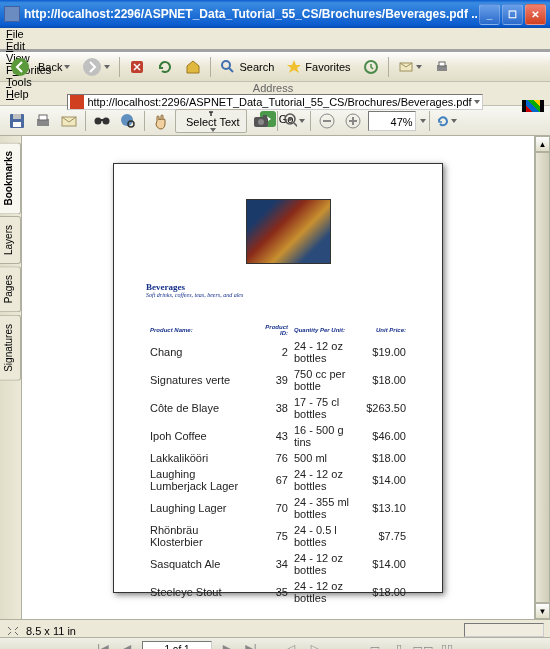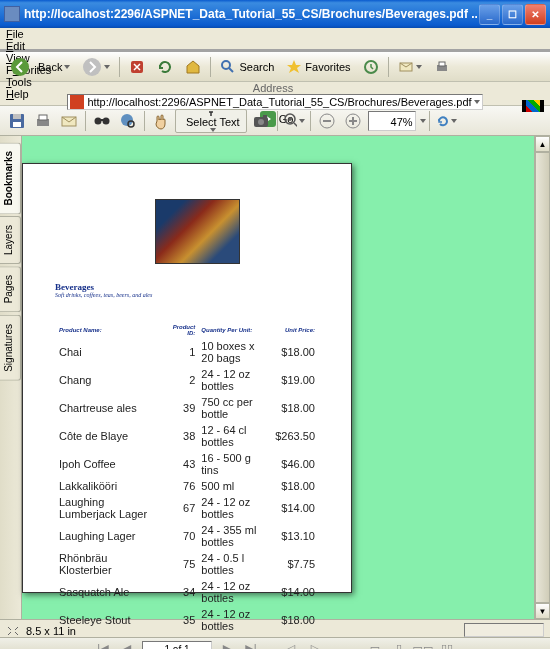--- a/index.html
+++ b/index.html
@@ -33,21 +33,21 @@
 .pbtn { width: 24px; height: 24px; display: flex; align-items: center; justify-content: center; margin: 0 1px; border: 1px solid transparent; border-radius: 2px; }
 .pbtn.wide { width: auto; padding: 0 6px; flex-direction: column; }
 .pbtn.text { border: 1px solid #b0b0a0; background: #f0f0e8; }
 .zoom-input { width: 48px; height: 20px; background: #fff; border: 1px inset #ccc; text-align: center; line-height: 20px; margin: 0 2px; padding-left: 20px; }
 
 .workspace { height: 483px; display: flex; background: #ece9d8; }
 .tabstrip { width: 22px; background: linear-gradient(90deg, #e0ddc8, #ece9d8); border-right: 1px solid #b0b0a0; display: flex; flex-direction: column; padding-top: 6px; }
 .vtab { writing-mode: vertical-rl; transform: rotate(180deg); padding: 8px 3px; font-size: 10px; border: 1px solid #b0b0a0; border-right: none; background: #ece9d8; margin-bottom: 2px; border-radius: 3px 0 0 3px; text-align: center; }
 .vtab.active { background: #f8f8f0; font-weight: bold; }
 
-.docarea { flex: 1; background: #86efac; display: flex; align-items: center; justify-content: flex-start; position: relative; }
+.docarea { flex: 1; background: #ffffff; display: flex; align-items: center; justify-content: center; position: relative; }
 .page { width: 330px; height: 430px; background: #fff; box-shadow: 2px 2px 6px rgba(0,0,0,0.5); border: 1px solid #333; position: relative; padding: 35px 32px; }
 .scrollbar-v { width: 16px; background: #ece9d8; border-left: 1px solid #b0b0a0; display: flex; flex-direction: column; }
 .sb-btn { height: 16px; background: linear-gradient(#fefefe,#e0ddc8); border: 1px solid #b0b0a0; display:flex; align-items:center; justify-content:center; font-size:8px; }
 .sb-track { flex: 1; background: #f0ede0; }
 .sb-thumb { height: 100%; background: linear-gradient(90deg,#e8e6d8,#d0cdb8); border: 1px solid #b0b0a0; }
 
 .product-img { width: 85px; height: 65px; margin-left: 100px; background: linear-gradient(135deg, #1a3a6a 20%, #8a2a1a 40%, #c89030 60%, #2a4a7a 80%); border: 1px solid #333; }
 .doc-title { color: #16308a; font-weight: bold; font-size: 9px; font-family: Georgia, serif; margin-top: 18px; }
 .doc-sub { color: #16308a; font-style: italic; font-size: 6px; font-family: Georgia, serif; line-height: 1.2; }
 .ptable { margin-top: 22px; width: 100%; font-size: 6px; color: #222; }
@@ -274,41 +274,35 @@
         <thead>
             <tr>
           <th>Product Name:</th>
           <th class="r">Product ID:</th>
           <th>Quantity Per Unit:</th>
           <th class="r">Unit Price:</th>
         </tr>
           </thead>
         <tbody id="ptbody">
             <tr>
-              <td>Chai</td>
-              <td class="r">1</td>
-              <td>10 boxes x 20 bags</td>
-              <td class="r">$18.00</td>
-            </tr>
-            <tr>
               <td>Chang</td>
               <td class="r">2</td>
               <td>24 - 12 oz bottles</td>
               <td class="r">$19.00</td>
             </tr>
             <tr>
-              <td>Chartreuse ales</td>
+              <td>Signatures verte</td>
               <td class="r">39</td>
               <td>750 cc per bottle</td>
               <td class="r">$18.00</td>
             </tr>
             <tr>
               <td>Côte de Blaye</td>
               <td class="r">38</td>
-              <td>12 - 64 cl bottles</td>
+              <td>17 - 75 cl bottles</td>
               <td class="r">$263.50</td>
             </tr>
             <tr>
               <td>Ipoh Coffee</td>
               <td class="r">43</td>
               <td>16 - 500 g tins</td>
               <td class="r">$46.00</td>
             </tr>
             <tr>
               <td>Lakkalikööri</td>

